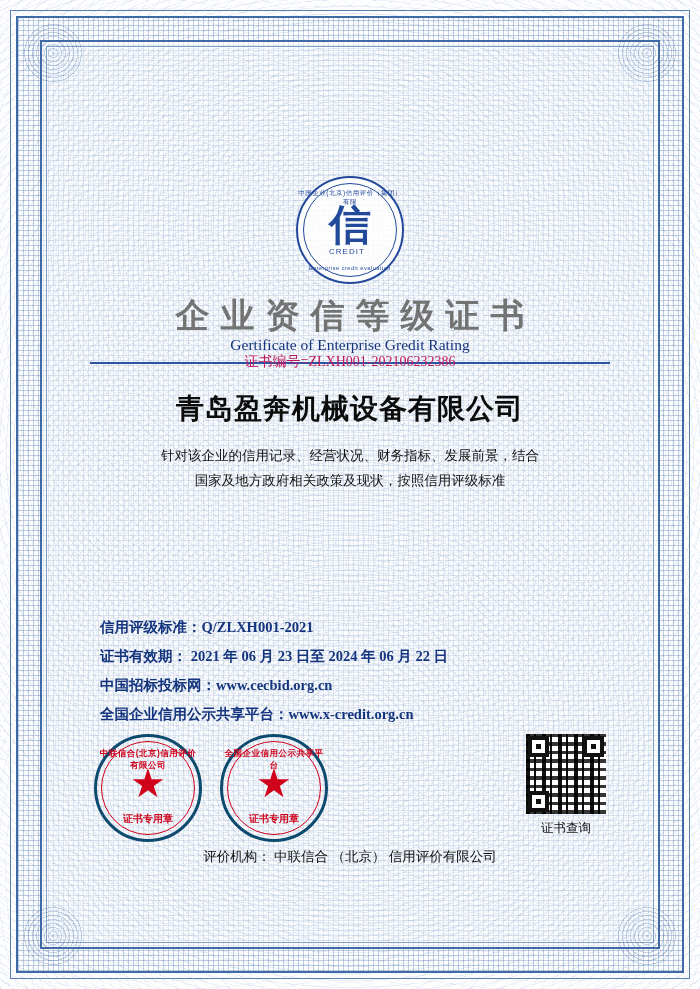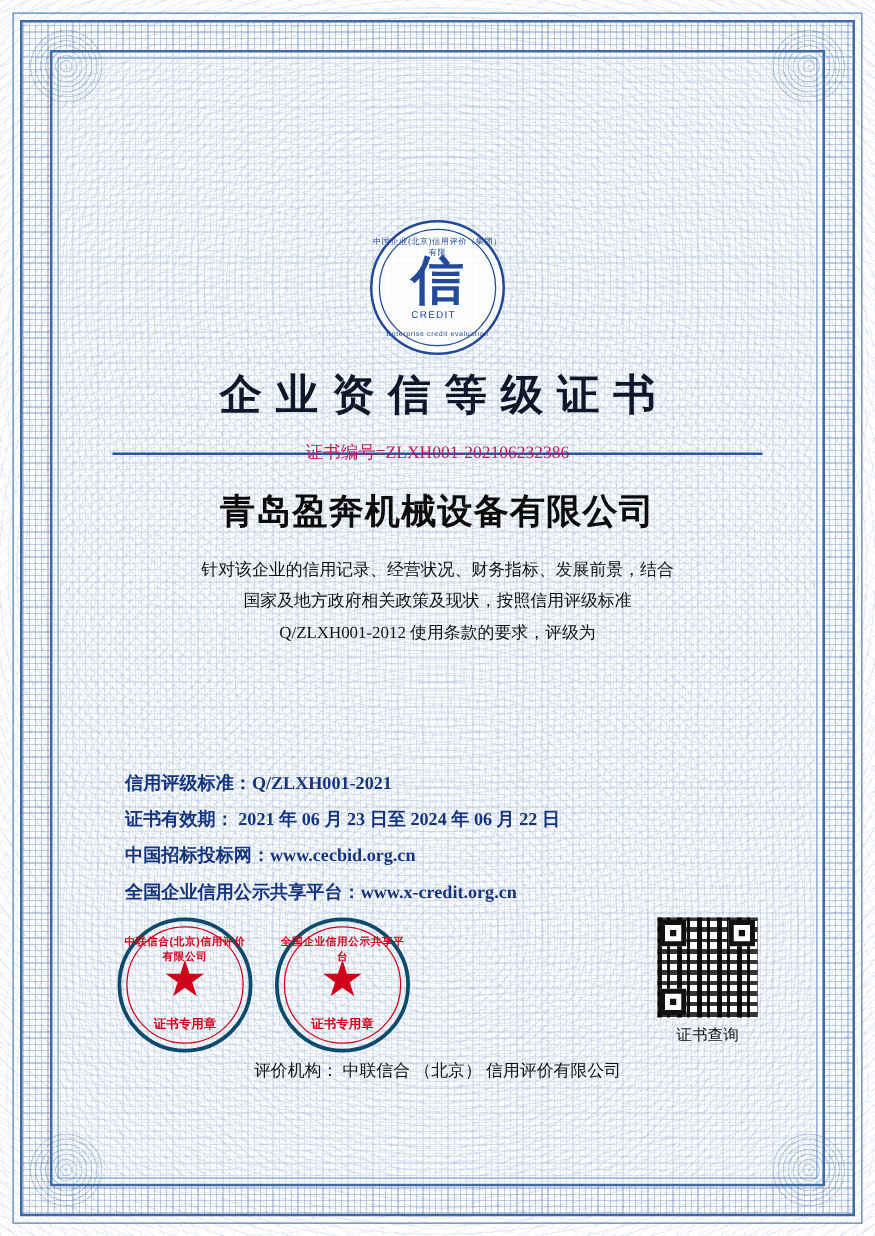--- a/index.html
+++ b/index.html
@@ -132,21 +132,21 @@
     margin-top: 2px;
     color: #23499a;
     font-family: "Liberation Sans", sans-serif;
   }
 
   .title-cn {
     position: absolute;
     top: 245px;
     left: 0; right: 0;
     text-align: center;
-    color: #0f172a;
+    color: #737373;
     font-size: 34px;
     font-weight: bold;
     letter-spacing: 11px;
     text-indent: 11px;
     font-family: "Liberation Serif", serif;
   }
   .title-en {
     position: absolute;
     top: 288px;
     left: 0; right: 0;
@@ -340,30 +340,30 @@
         <div class="emblem-ring-text-top">中国企业(北京)信用评价（集团）有限</div>
         <div class="emblem-center">
           <span>信</span>
           <span class="sub">CREDIT</span>
         </div>
         <div class="emblem-ring-text-bottom">Enterprise credit evaluation</div>
       </div>
     </div>
 
     <div class="title-cn">企业资信等级证书</div>
+    <div class="title-en">Gertificate of Enterprise Gredit Rating</div>
     <div class="title-rule"></div>
 
     <div class="cert-no">证书编号=ZLXH001-202106232386</div>
 
     <div class="company">青岛盈奔机械设备有限公司</div>
 
     <div class="paragraph">
       <div>针对该企业的信用记录、经营状况、财务指标、发展前景，结合</div>
       <div>国家及地方政府相关政策及现状，按照信用评级标准</div>
-      <div>Q/ZLXH001-2012 使用条款的要求，评级为</div>
     </div>
 
 
     <div class="details">
       <div>信用评级标准：Q/ZLXH001-2021</div>
       <div>证书有效期： 2021 年 06 月 23 日至 2024 年 06 月 22 日</div>
       <div>中国招标投标网：www.cecbid.org.cn</div>
       <div>全国企业信用公示共享平台：www.x-credit.org.cn</div>
     </div>
 

